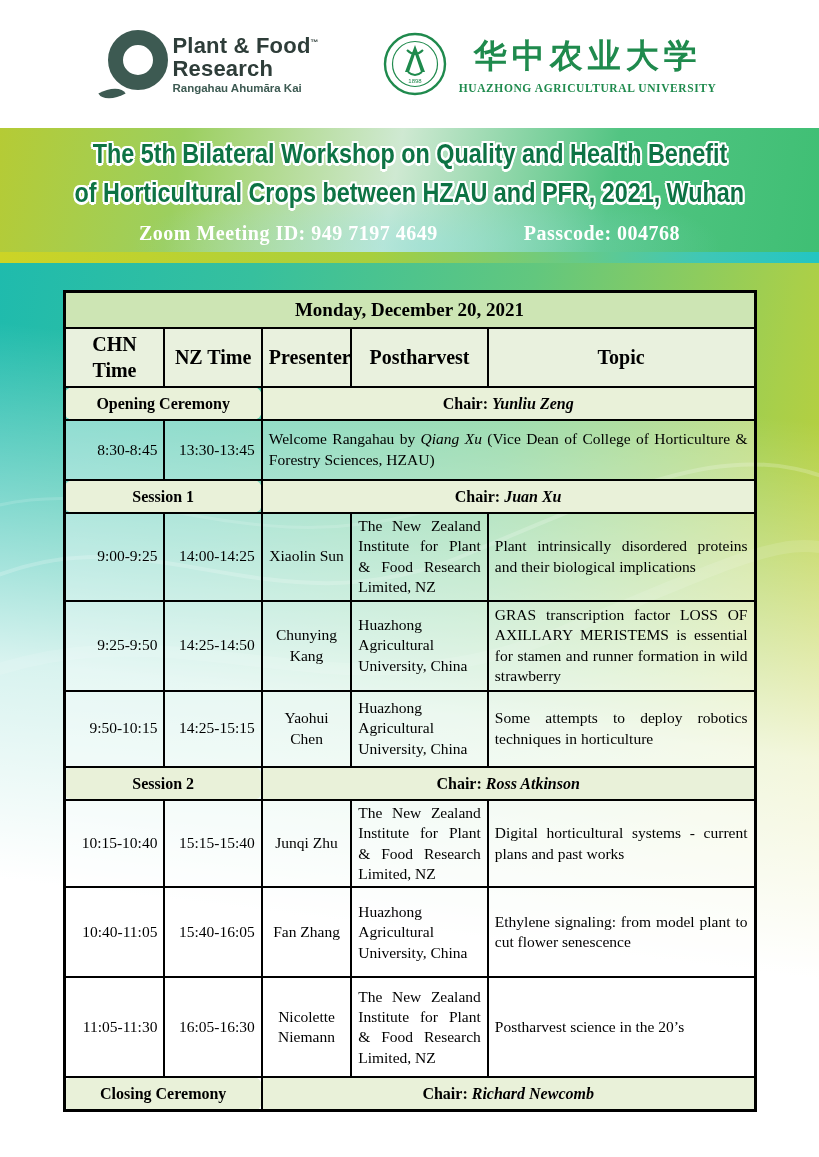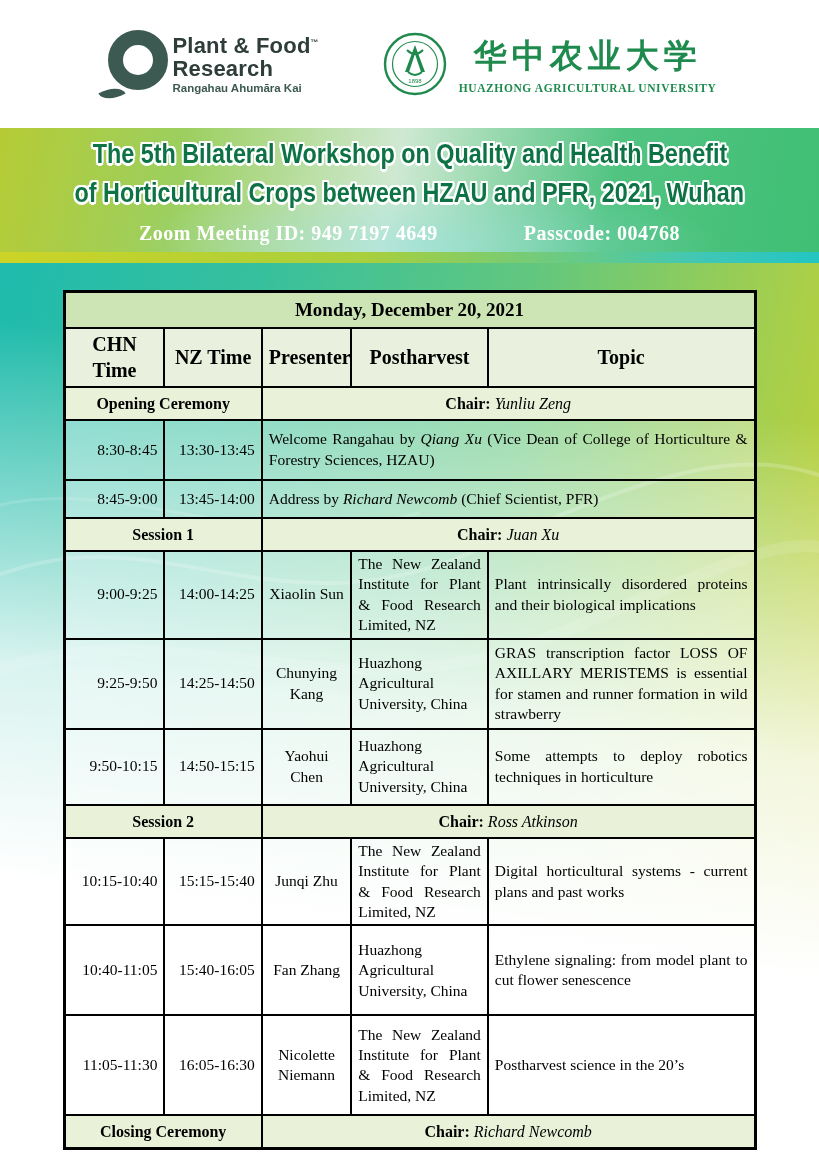--- a/index.html
+++ b/index.html
@@ -86,23 +86,23 @@
   }
   table.schedule td { border:2px solid #000; padding:2px 6px; vertical-align:middle; }
 
   tr.row-date td {
     background:#cde5b4; font-weight:bold; font-size:19px; text-align:center; height:30px;
   }
   tr.row-cols td {
     background:#e9f1de; font-weight:bold; font-size:20px; text-align:center; height:31px;
   }
   tr.row-section td { background:#e9f1d9; height:27px; text-align:center; font-size:16px; }
-  .section-label { font-weight:bold; }
+  .section-label { font-weight:bold;border-radius:9px; }
   .chair-prefix { font-weight:bold; }
-  .chair-name { font-weight:normal; font-style:italic;text-align:right; }
+  .chair-name { font-weight:bold; font-style:italic;text-align:right; }
 
   td.cell-data { background:rgba(255,255,255,0.34); }
   td.time-cell { text-align:right; }
   td.presenter-cell { text-align:center; }
   td.affiliation-cell { text-align:justify;margin-left:28px; }
   td.topic-cell { text-align:justify; }
   td.speech-cell { text-align:justify; }
   td.speech-cell i, td.affiliation-cell i { font-style:italic; }
 
   tr.h54 td { height:54px; } tr.h32 td { height:32px; }
@@ -187,25 +187,20 @@
           <tr class="row-section">
             <td colspan="2" class="section-label">Opening Ceremony</td>
             <td colspan="3"><span class="chair-prefix">Chair: </span><span class="chair-name">Yunliu Zeng</span></td>
           </tr>
 
           <tr class="h54">
             <td class="cell-data time-cell">8:30-8:45</td>
             <td class="cell-data time-cell">13:30-13:45</td>
             <td colspan="3" class="cell-data speech-cell"><span>Welcome Rangahau by </span><i>Qiang Xu</i><span> (Vice Dean of College of Horticulture &amp; Forestry Sciences, HZAU)</span></td>
           </tr>
-          <tr class="h32">
-            <td class="cell-data time-cell">8:45-9:00</td>
-            <td class="cell-data time-cell">13:45-14:00</td>
-            <td colspan="3" class="cell-data speech-cell"><span>Address by </span><i>Richard Newcomb</i><span> (Chief Scientist, PFR)</span></td>
-          </tr>
 
           <tr class="row-section">
             <td colspan="2" class="section-label">Session 1</td>
             <td colspan="3"><span class="chair-prefix">Chair: </span><span class="chair-name">Juan Xu</span></td>
           </tr>
 
           <tr class="h72">
             <td class="cell-data time-cell">9:00-9:25</td>
             <td class="cell-data time-cell">14:00-14:25</td>
             <td class="cell-data presenter-cell">Xiaolin Sun</td>
@@ -214,21 +209,21 @@
           </tr>
           <tr class="h84">
             <td class="cell-data time-cell">9:25-9:50</td>
             <td class="cell-data time-cell">14:25-14:50</td>
             <td class="cell-data presenter-cell">Chunying Kang</td>
             <td class="cell-data affiliation-cell">Huazhong Agricultural University, China</td>
             <td class="cell-data topic-cell">GRAS transcription factor LOSS OF AXILLARY MERISTEMS is essential for stamen and runner formation in wild strawberry</td>
           </tr>
           <tr class="h70">
             <td class="cell-data time-cell">9:50-10:15</td>
-            <td class="cell-data time-cell">14:50-15:15</td>
+            <td class="cell-data time-cell">14:25-15:15</td>
             <td class="cell-data presenter-cell">Yaohui Chen</td>
             <td class="cell-data affiliation-cell">Huazhong Agricultural University, China</td>
             <td class="cell-data topic-cell">Some attempts to deploy robotics techniques in horticulture</td>
           </tr>
 
           <tr class="row-section">
             <td colspan="2" class="section-label">Session 2</td>
             <td colspan="3"><span class="chair-prefix">Chair: </span><span class="chair-name">Ross Atkinson</span></td>
           </tr>
 

